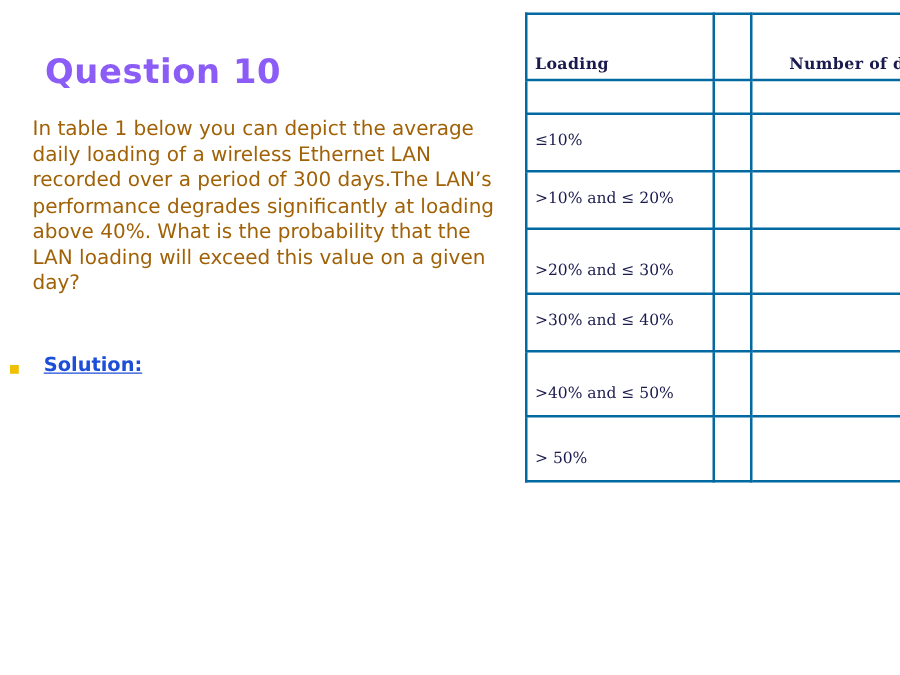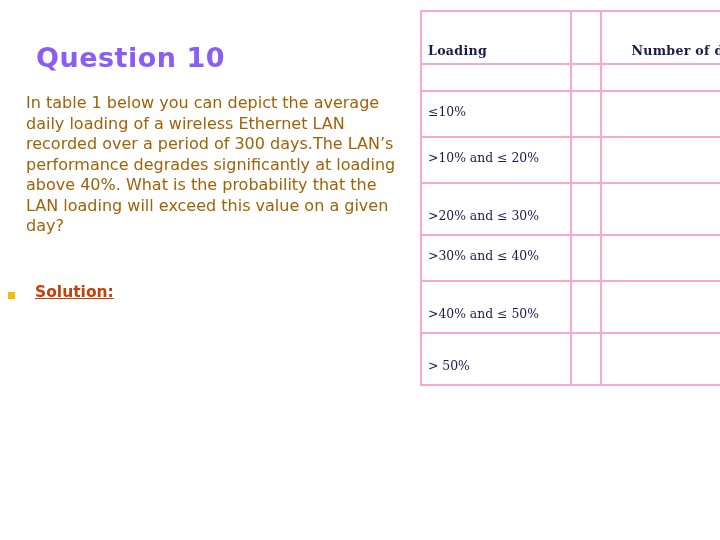--- a/index.html
+++ b/index.html
@@ -58,21 +58,21 @@
     width: 7px;
     height: 7px;
     background: #f0c000;
     margin-top: 9px;
     margin-right: 20px;
     flex: 0 0 auto;
   }
   #solution-heading {
     font-size: 15.5px;
     font-weight: bold;
-    color: #c2410c;
+    color: #1d4ed8;
     text-decoration: underline;
     line-height: 19px;
     font-family: "DejaVu Sans", "Liberation Sans", sans-serif;
   }
   #solution-text {
     margin-top: 1px;
     font-size: 15.6px;
     line-height: 21.2px;
     color: #c0262b;
     font-family: "DejaVu Sans", "Liberation Sans", sans-serif;
@@ -94,21 +94,21 @@
     top: 10px;
     width: 293px;
   }
   table.loading-table {
     border-collapse: collapse;
     table-layout: fixed;
     width: 293px;
     font-family: "DejaVu Serif", "Liberation Serif", serif;
   }
   table.loading-table td {
-    border: 2px solid #f9a8d4;
+    border: 2px solid #0369a1;
     color: #1a1a4e;
     padding: 0 6px;
     vertical-align: bottom;
     font-size: 12.4px;
     line-height: 13px;
   }
   td.col-label { width: 136px; text-align: left; }
   td.col-gap   { width: 16px; padding: 0; }
   td.col-value { width: 139px; text-align: right; padding-right: 7px; }
 

